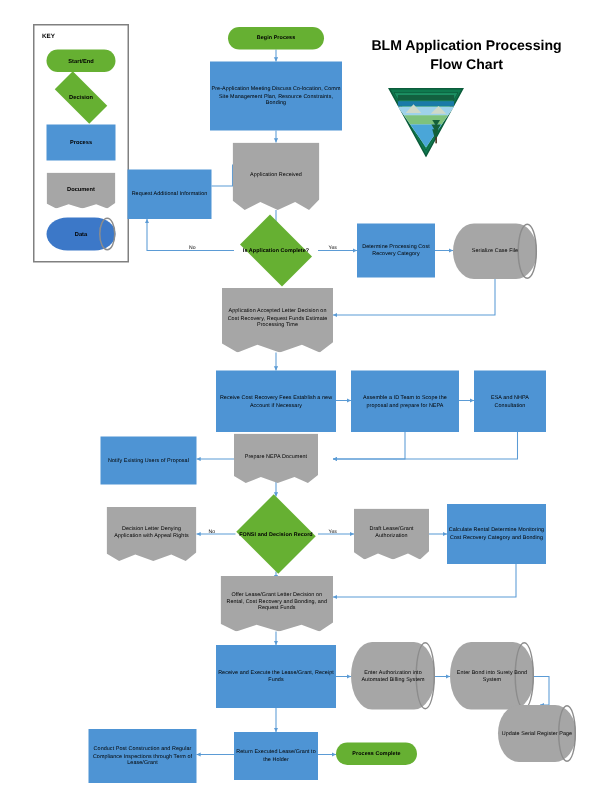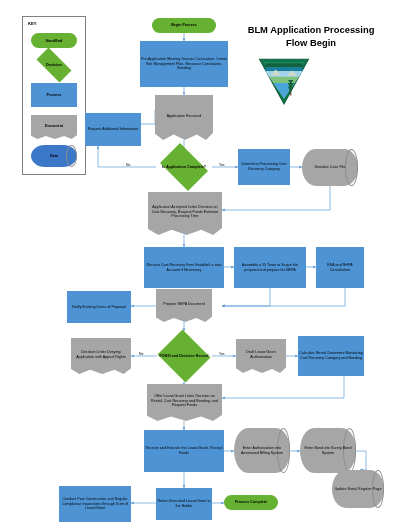--- a/index.html
+++ b/index.html
@@ -170,21 +170,21 @@
 
     <div class="keyshape cyl blue" style="top:128px;height:22px;">
       <div class="cylbody"></div>
       <div class="cylcap"></div>
       <span class="cyltext">Data</span>
     </div>
   </div>
 
   <div id="title">
     <div>BLM Application Processing</div>
-    <div>Flow Begin</div>
+    <div>Flow Chart</div>
   </div>
 
   <div id="logo">
     <svg viewBox="0 0 100 92" width="52" height="48">
       <polygon points="3,4 97,4 50,90" fill="#0f7a4f" stroke="#0b5c3b" stroke-width="2"></polygon>
       <polygon points="9,9 91,9 50,83" fill="#1c8f63" stroke="#0b5c3b" stroke-width="1"></polygon>
       <rect x="14" y="12" width="72" height="7" fill="#12603f"></rect>
       <rect x="14" y="20" width="72" height="6" fill="#1a7aa8"></rect>
       <path d="M14,27 L86,27 L50,79 Z" fill="#bfe3f2"></path>
       <path d="M14,27 L86,27 L78,38 L22,38 Z" fill="#9fd2ea"></path>

